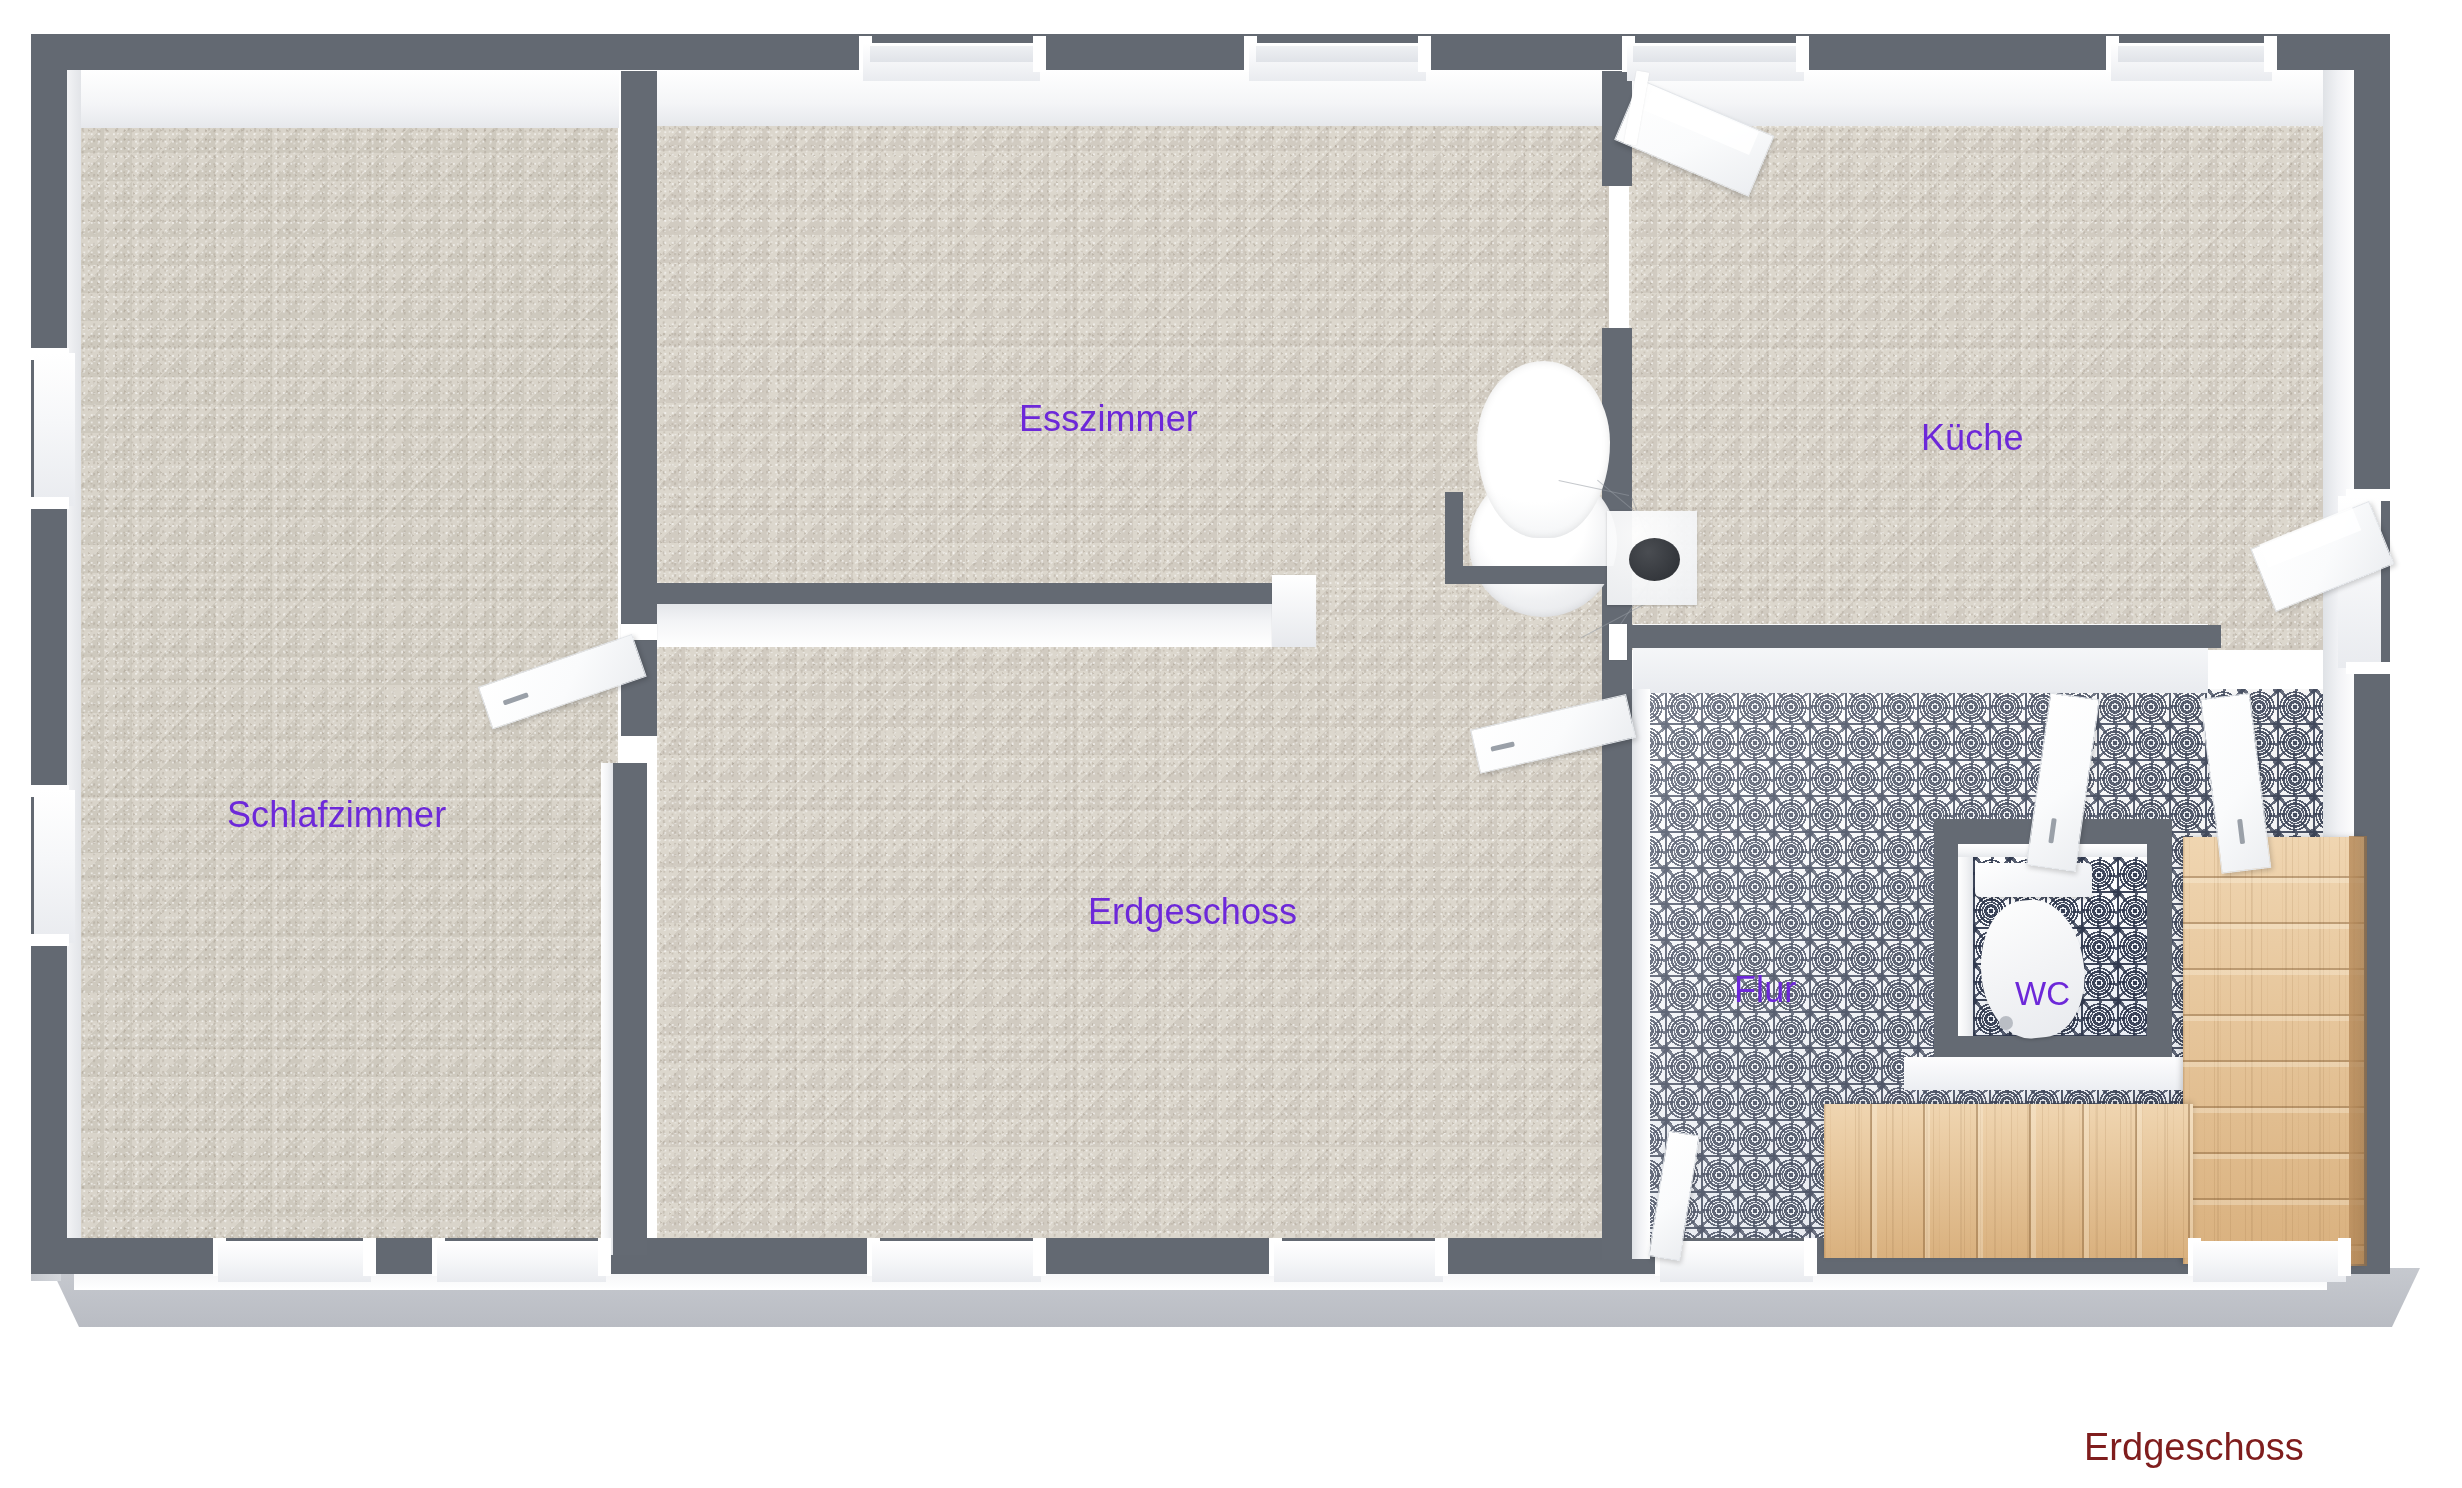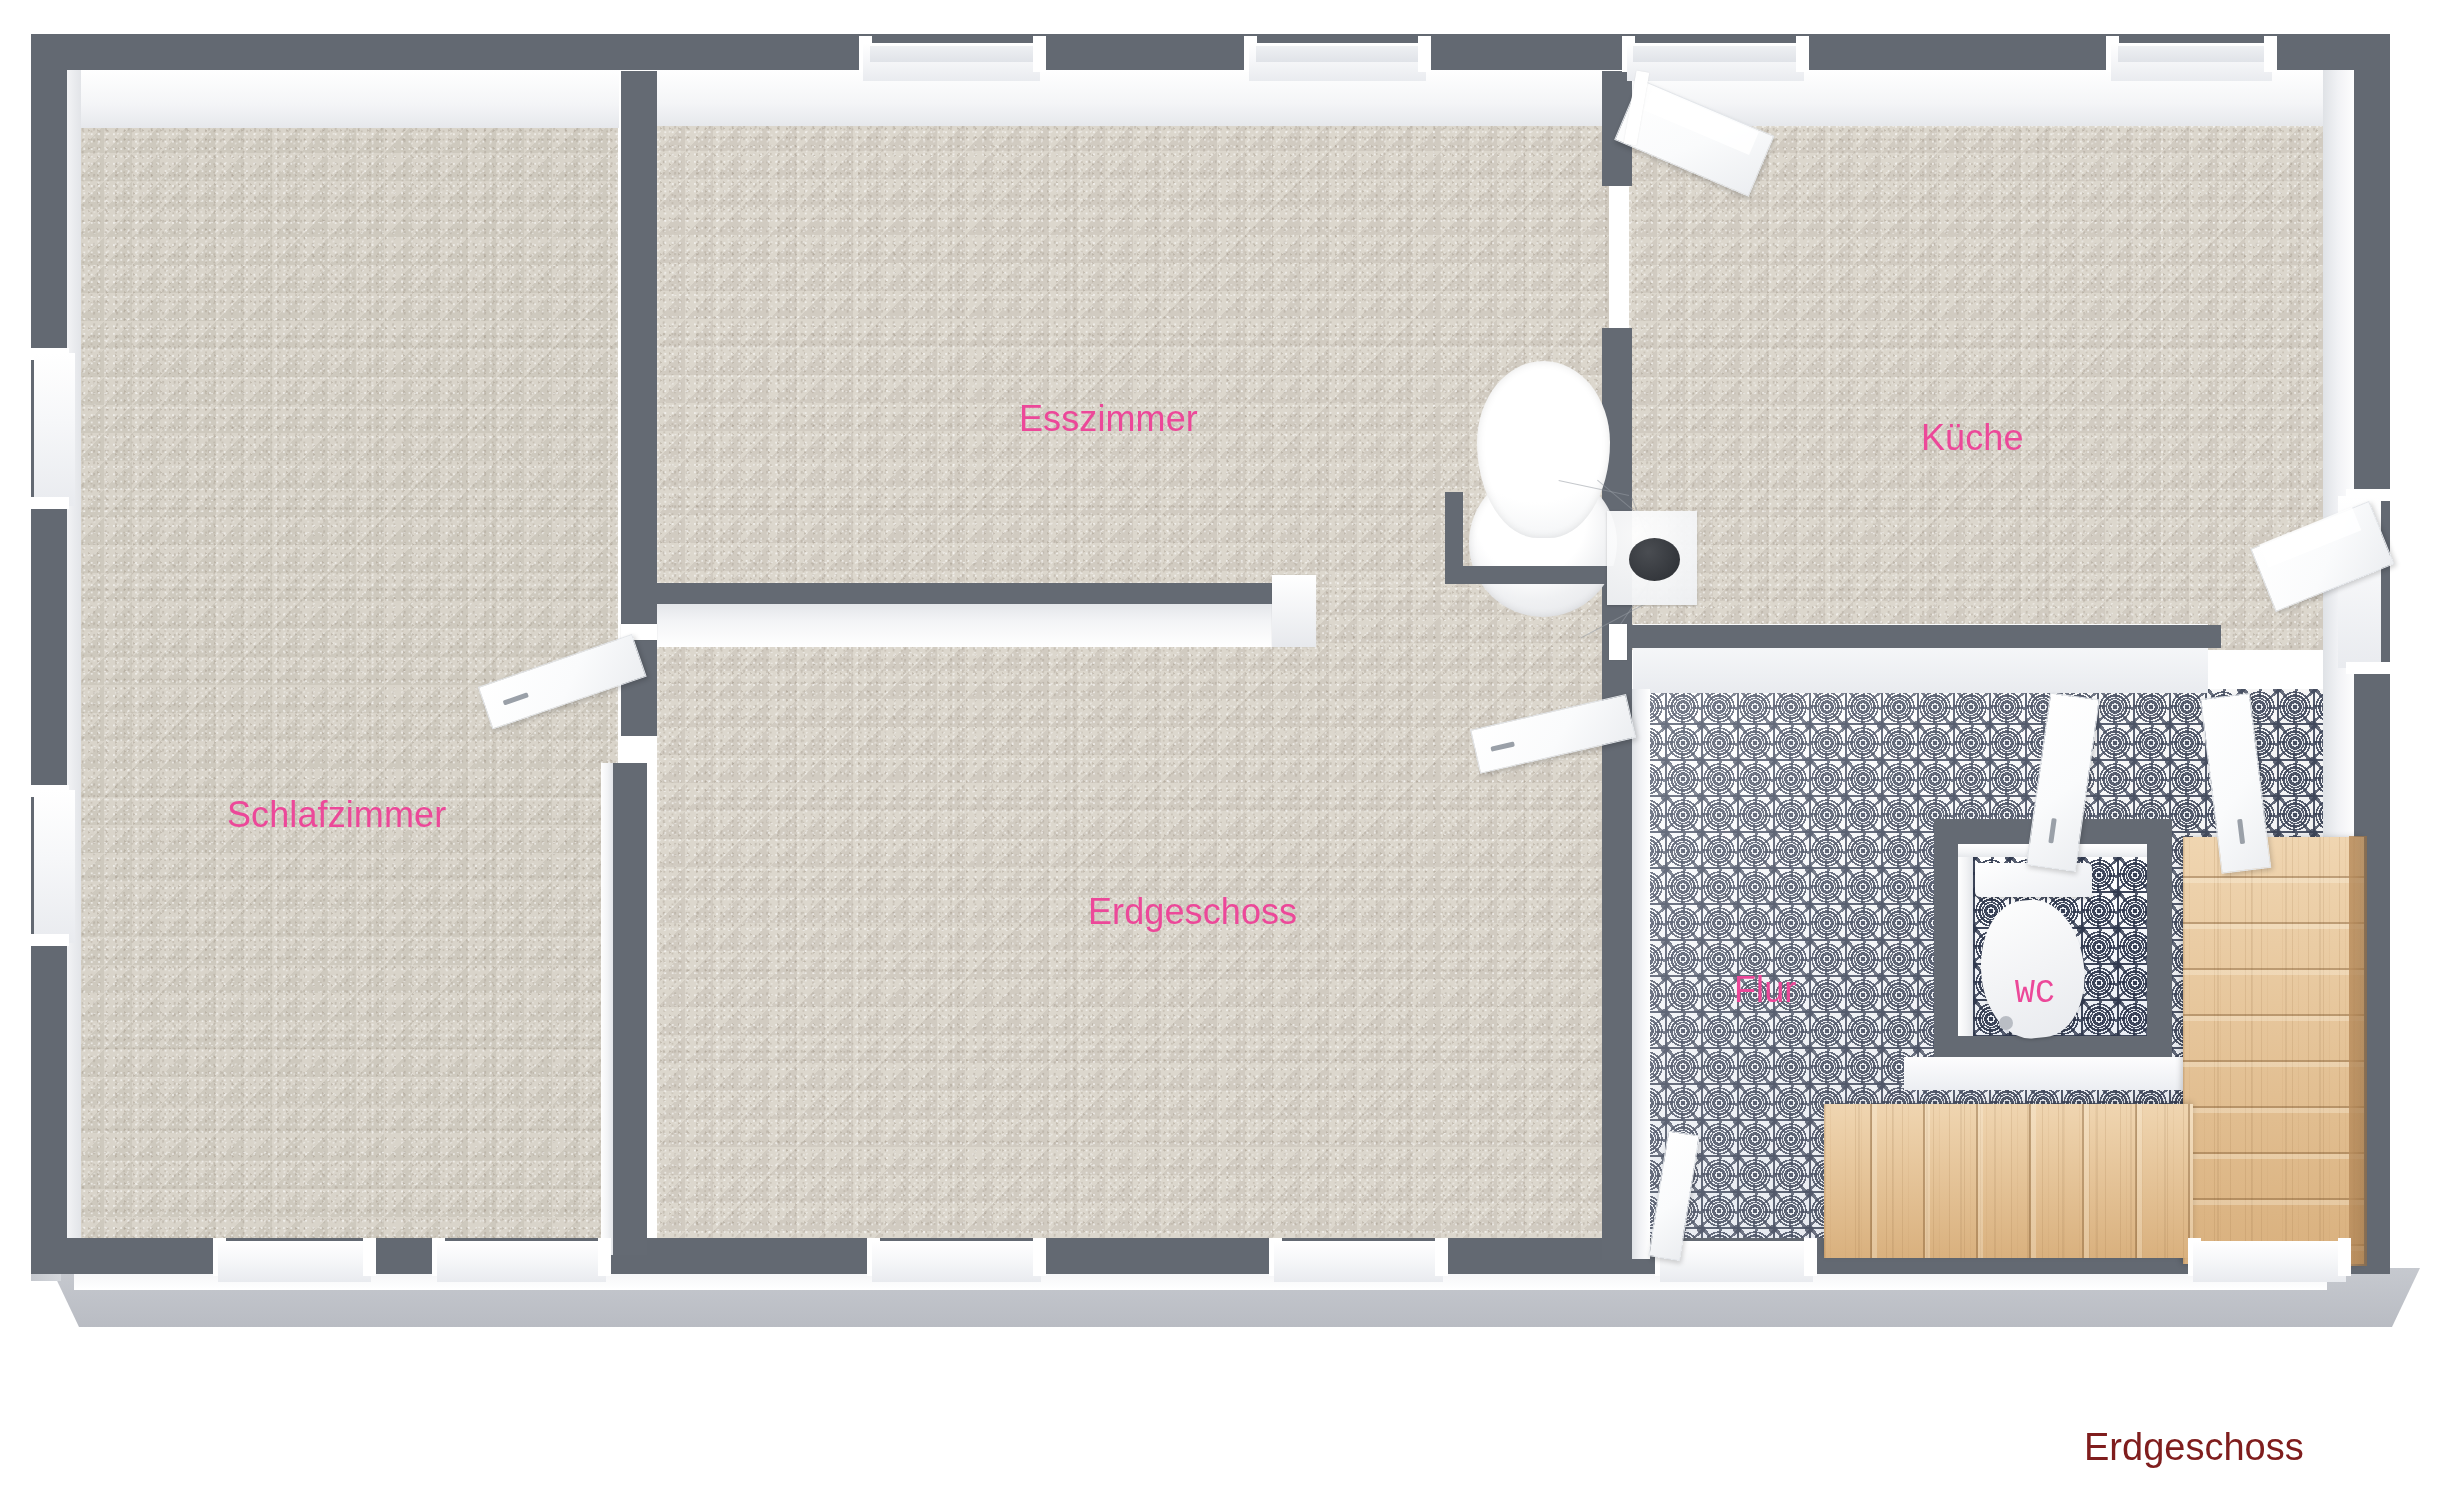--- a/index.html
+++ b/index.html
@@ -85,21 +85,21 @@
     background-color:#ddb582;
     background-image:
       repeating-linear-gradient(90deg,
         rgba(150,108,62,.16) 0 0.8px, transparent 0.8px 5.7px,
         rgba(182,138,90,.10) 5.7px 6.6px, transparent 6.6px 15.6px),
       repeating-linear-gradient(90deg,
         rgba(120,84,46,.10) 0 1.6px, transparent 1.6px 34px),
       linear-gradient(180deg, rgba(255,240,215,.55), rgba(210,168,118,.35));
   }
 
-  .label{position:absolute;color:#ec4899;white-space:nowrap;letter-spacing:0.1px;}
+  .label{position:absolute;color:#6d28d9;white-space:nowrap;letter-spacing:0.1px;}
   .winsill{position:absolute;
      background:linear-gradient(180deg,#ffffff 0%,#f6f7f9 45%,#e9ebef 100%);}
   .winjamb{position:absolute;background:#ffffff;}
   .winglass{position:absolute;background:linear-gradient(180deg,#eef0f3,#e0e3e8);}
 
   
   .doorleaf{position:absolute;background:linear-gradient(135deg,#ffffff 0%,#fafbfc 55%,#eceef1 100%);
      border:0.8px solid #e2e5e9;box-shadow:1.6px 2.5px 4.9px rgba(0,0,0,.18);}
   .doorleaf .hdl{position:absolute;background:#9aa0a8;border-radius:1.6px;}
   .doorjamb{position:absolute;background:#fff;box-shadow:0 0 1.6px rgba(0,0,0,.10);}
@@ -332,18 +332,18 @@
   <div class="label" style="left:227px;top:794px;font-size:36px;">Schlafzimmer</div>
 
   <div class="label" style="left:1019px;top:398px;font-size:36px;">Esszimmer</div>
 
   <div class="label" style="left:1088px;top:891px;font-size:36px;">Erdgeschoss</div>
 
   <div class="label" style="left:1921px;top:417px;font-size:36px;">Küche</div>
 
   <div class="label" style="left:1734px;top:969px;font-size:36px;">Flur</div>
 
-  <div class="label" style="left:2015px;top:975px;font-size:33px;font-family:Liberation Mono, monospace;">WC</div>
+  <div class="label" style="left:2015px;top:975px;font-size:33px;">WC</div>
 
   <div class="floorlabel" style="left:2084px;top:1426px;font-size:38px;">Erdgeschoss</div>
 
 </div>
 
 
 </body></html>

